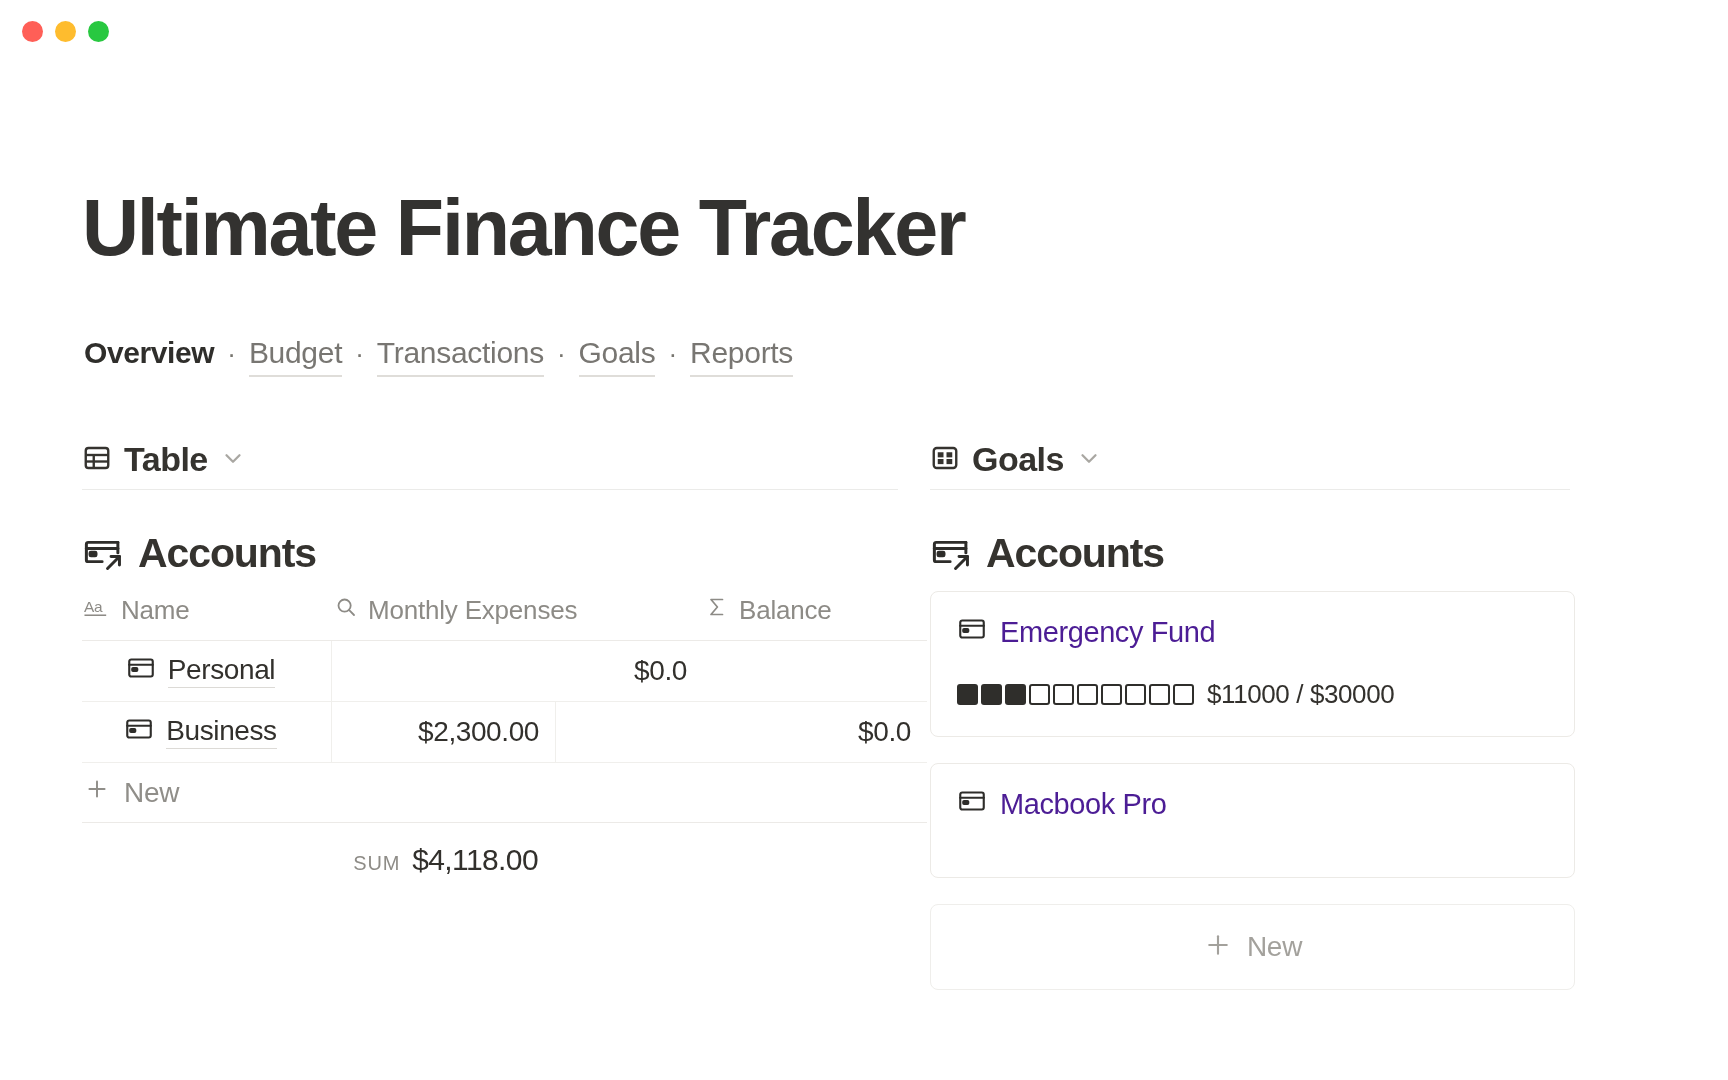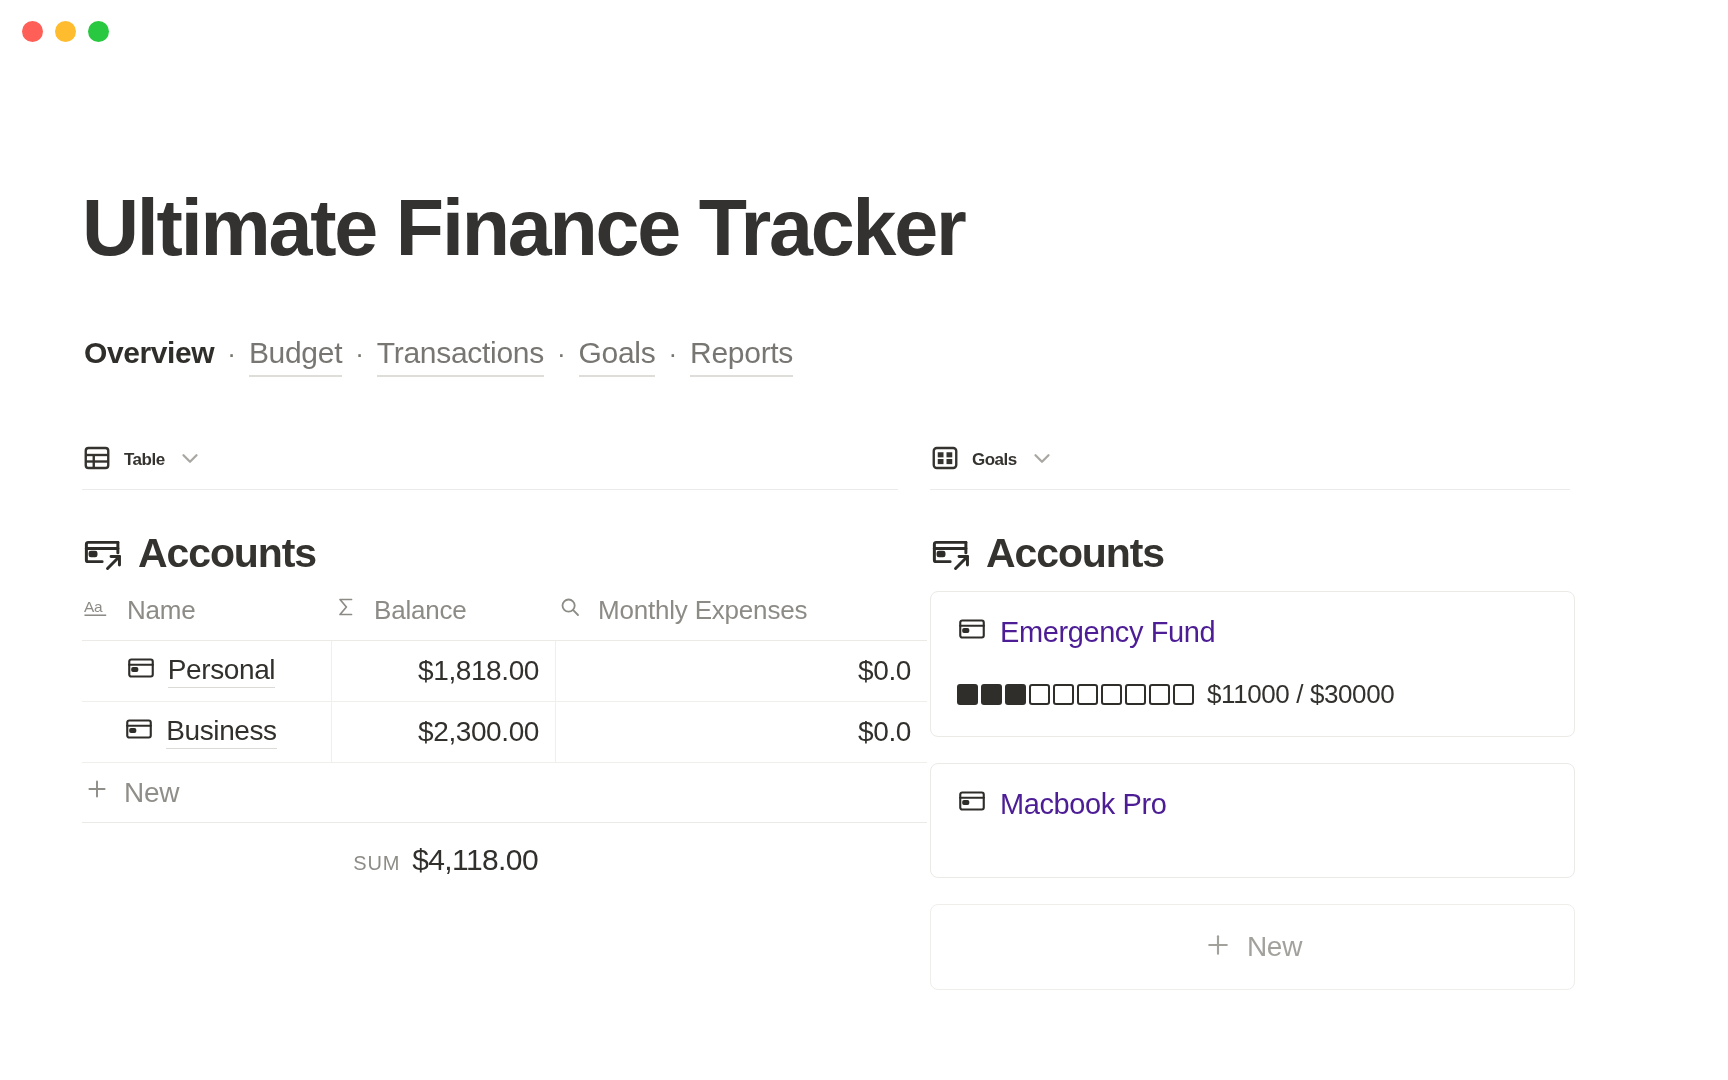--- a/index.html
+++ b/index.html
@@ -102,21 +102,21 @@
   .viewbar {
     display: flex;
     align-items: center;
     gap: 12px;
     height: 48px;
     border-bottom: 1.5px solid #ebebe9;
     padding-bottom: 12px;
     margin-bottom: 0;
   }
   .viewbar .vb-label {
-    font-size: 17px;
+    font-size: 34px;
     font-weight: 700;
     color: #35332f;
     letter-spacing: -0.5px;
   }
   .chev { display: block; }
 
   
   .db-title {
     display: flex;
     align-items: flex-end;
@@ -133,21 +133,21 @@
 
   
   .tbl { width: 845px; margin-top: 12px; }
   .tbl-head {
     display: flex;
     border-bottom: 1.5px solid #eceae7;
   }
   .th {
     display: flex;
     align-items: center;
-    gap: 16px;
+    gap: 10px;
     font-size: 26px;
     color: #8d8b86;
     padding: 6px 14px 14px 2px;
     letter-spacing: -0.2px;
     white-space: nowrap;
   }
   .th.c-name { width: 250px; }
   .th.c-balance { width: 224px; }
   .th.c-exp { width: 371px; }
 
@@ -330,51 +330,50 @@
           <div class="tbl-head">
             <div class="th c-name">
               <span>
                 <svg width="27" height="22" viewBox="0 0 28 22" fill="none">
                   <text x="0" y="15" font-family="Liberation Sans, sans-serif" font-size="16" fill="#8d8b86">Aa</text>
                   <line x1="0.5" y1="18.5" x2="23" y2="18.5" stroke="#8d8b86" stroke-width="1.6"></line>
                 </svg>
               </span>
               <span>Name</span>
             </div>
-            <div class="th c-balance">
-              <span>
-                <svg width="24" height="24" viewBox="0 0 24 24" fill="none" stroke="#8d8b86" stroke-width="1.7" stroke-linecap="round" stroke-linejoin="round">
-                  <polyline points="17.5 4.5 6 4.5 12.4 12 6 19.5 17.5 19.5"></polyline>
-                </svg>
-              </span>
-              <span>Balance</span>
-            </div>
             <div class="th c-exp">
               <span>
                 <svg width="24" height="24" viewBox="0 0 24 24" fill="none" stroke="#8d8b86" stroke-width="1.8" stroke-linecap="round">
                   <circle cx="10.6" cy="10.6" r="6.1"></circle>
                   <line x1="15.2" y1="15.2" x2="20" y2="20"></line>
                 </svg>
               </span>
               <span>Monthly Expenses</span>
+            </div>
+            <div class="th c-balance">
+              <span>
+                <svg width="24" height="24" viewBox="0 0 24 24" fill="none" stroke="#8d8b86" stroke-width="1.7" stroke-linecap="round" stroke-linejoin="round">
+                  <polyline points="17.5 4.5 6 4.5 12.4 12 6 19.5 17.5 19.5"></polyline>
+                </svg>
+              </span>
+              <span>Balance</span>
             </div>
           </div>
 
           <div class="tbl-row">
             <div class="td c-name">
               <span>
                 <svg width="30" height="30" viewBox="0 0 24 24" fill="none" stroke="#2e2d2a" stroke-width="1.7" stroke-linecap="round" stroke-linejoin="round">
                   <rect x="2.6" y="5.2" width="18.8" height="13.6" rx="1.6"></rect>
                   <line x1="2.6" y1="9.4" x2="21.4" y2="9.4"></line>
                   <rect x="5" y="12" width="4" height="2.4" rx="0.6" fill="#2e2d2a"></rect>
                 </svg>
               </span>
               <span class="cell-link">Personal</span>
             </div>
-            <div class="td c-balance">$1,818.00</div>
             <div class="td c-exp">$0.0</div>
           </div>
 
           <div class="tbl-row">
             <div class="td c-name">
               <span>
                 <svg width="30" height="30" viewBox="0 0 24 24" fill="none" stroke="#2e2d2a" stroke-width="1.7" stroke-linecap="round" stroke-linejoin="round">
                   <rect x="2.6" y="5.2" width="18.8" height="13.6" rx="1.6"></rect>
                   <line x1="2.6" y1="9.4" x2="21.4" y2="9.4"></line>
                   <rect x="5" y="12" width="4" height="2.4" rx="0.6" fill="#2e2d2a"></rect>

